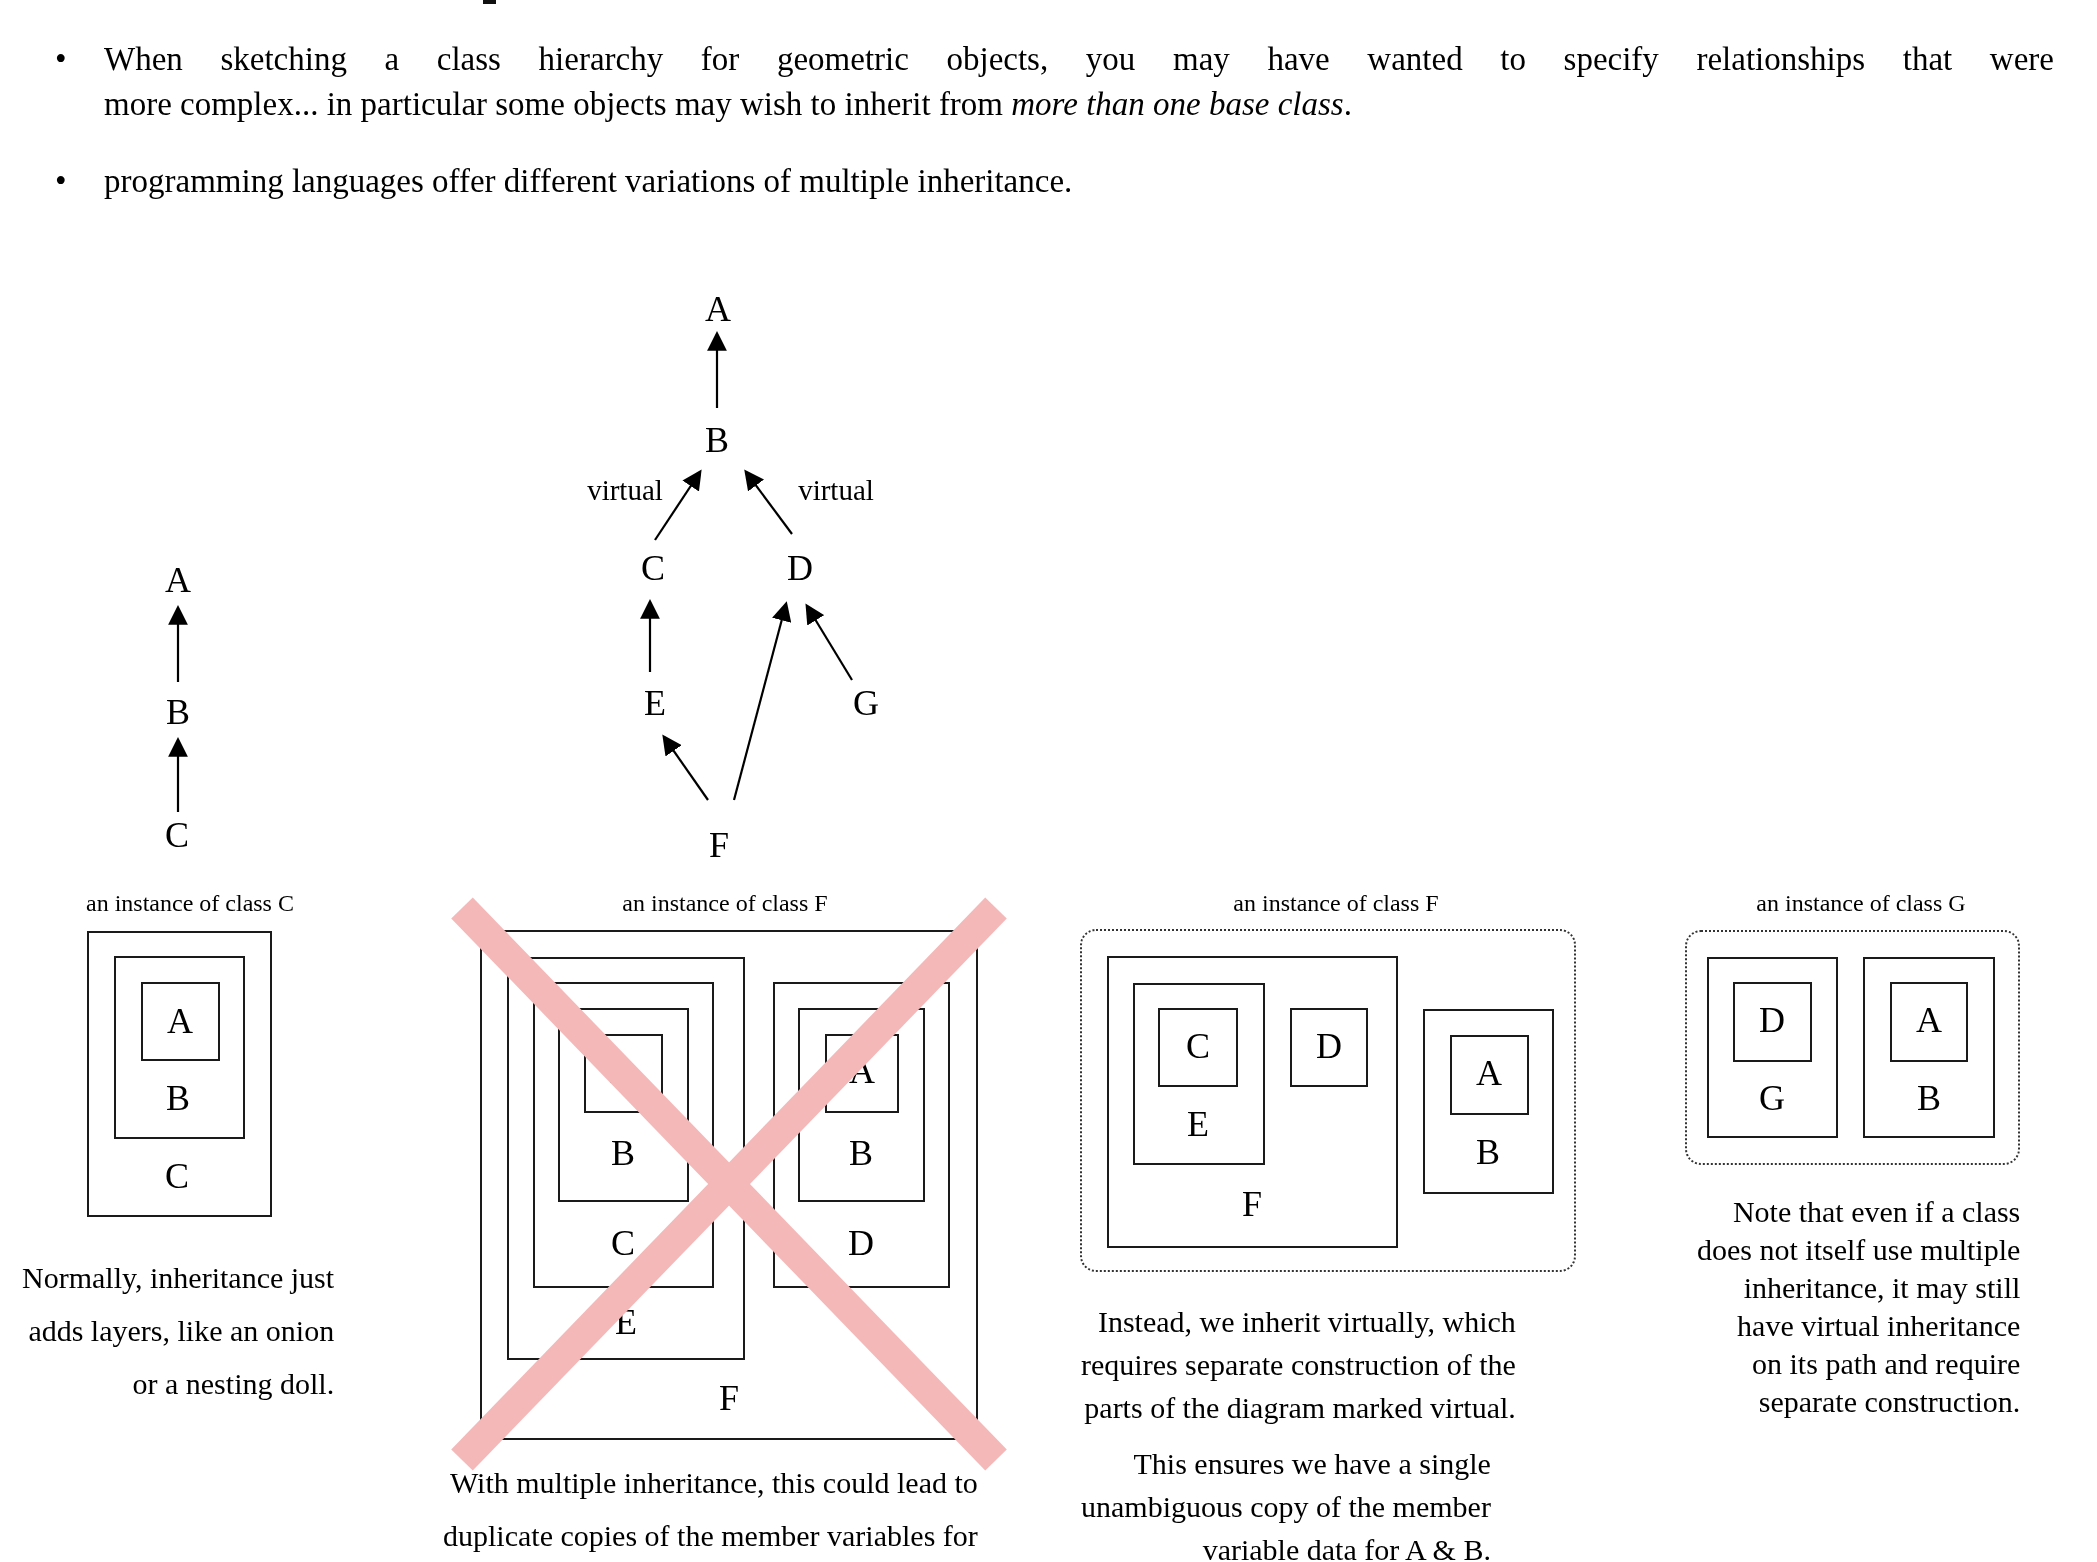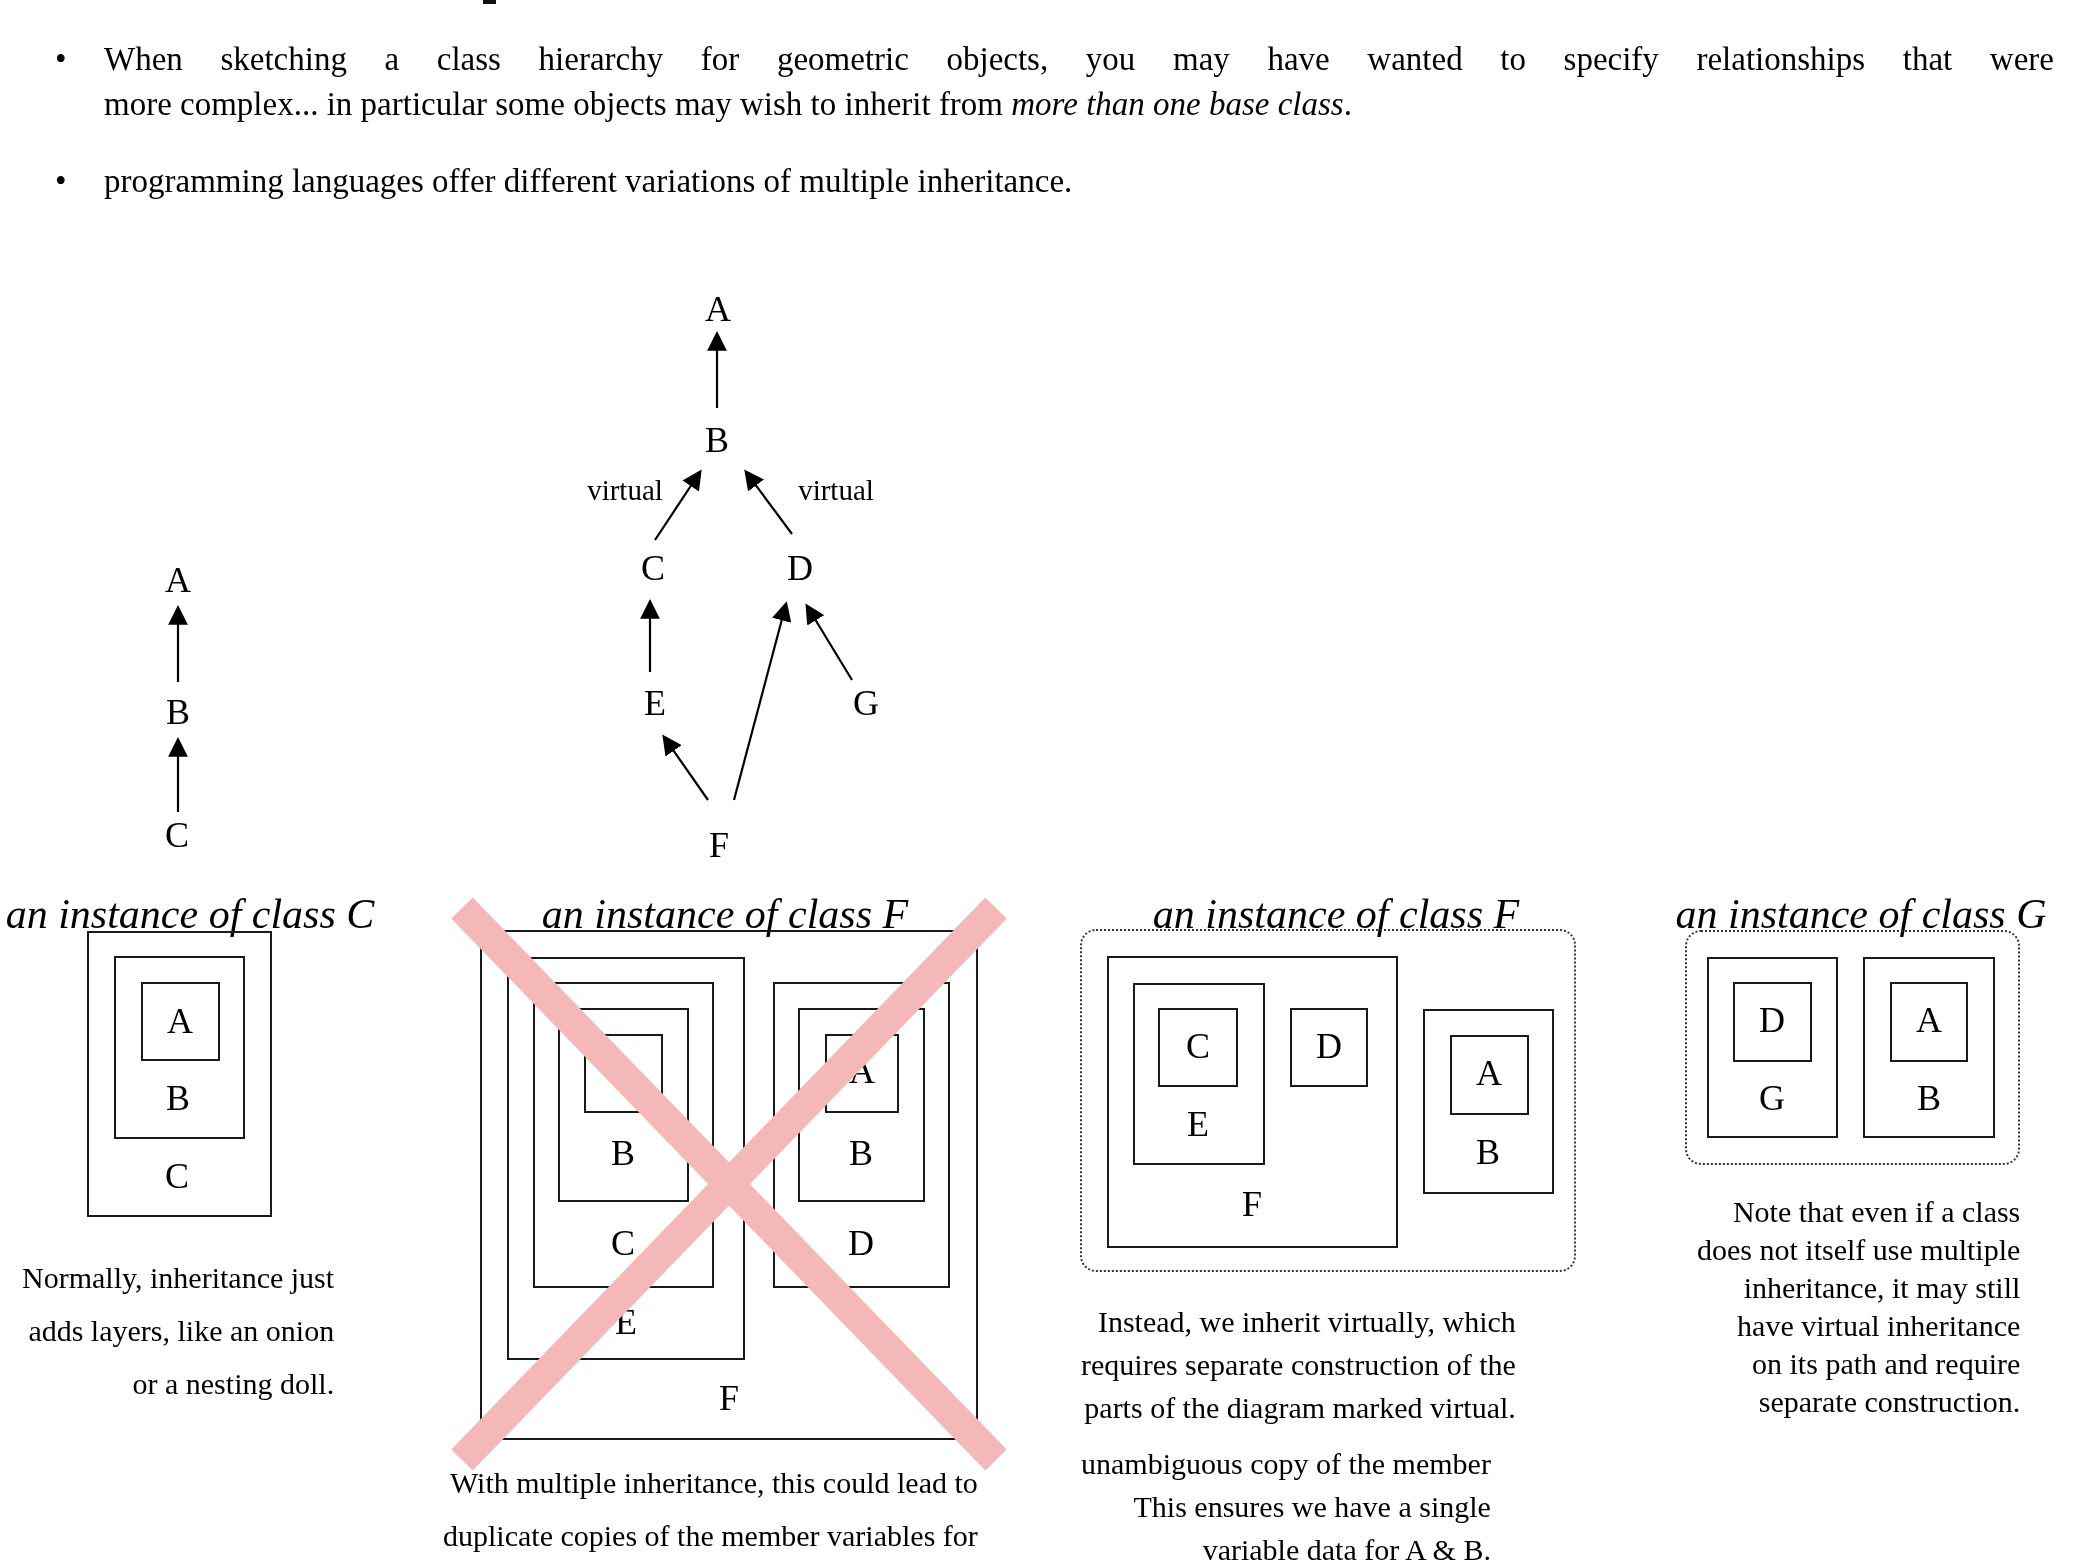--- a/index.html
+++ b/index.html
@@ -13,21 +13,21 @@
   
   .hier{position:absolute;left:0;top:0;z-index:1;pointer-events:none;}
   .hier text{font-family:"Liberation Serif",serif;fill:#000;}
   .node{font-size:36px;text-anchor:middle;}
   .vlabel{font-size:29px;text-anchor:middle;}
   .edge{stroke:#000;stroke-width:2.2;}
   
   .box{position:absolute;border:2px solid #1a1a1a;box-sizing:border-box;background:transparent;z-index:2;}
   .box.dotted{border:2px dotted #333;border-radius:16px;}
   .lbl{position:absolute;font-size:36px;transform:translate(-50%,-55%);z-index:2;white-space:nowrap;}
-  .ititle{position:absolute;font-style:italic;font-size:42px;transform:translateX(-50%);z-index:2;white-space:nowrap;}
+  .ititle{position:absolute;font-size:24px;transform:translateX(-50%);z-index:2;white-space:nowrap;}
   .cap{position:absolute;font-size:30px;z-index:2;text-align:right;}
   .cap.lh41 .ln{line-height:41px;margin-top:12px;}
   .cap.lh43 .ln{line-height:43px;}
   .cap.lh38 .ln{line-height:38px;}
   .xcross{position:absolute;left:0;top:0;z-index:5;pointer-events:none;}
   .frag{position:absolute;background:#111;z-index:2;}
 </style>
 </head>
 <body>
 
@@ -149,22 +149,22 @@
   <div class="lbl" style="left:1252px;top:1206px;">F</div>
   <div class="lbl" style="left:1489px;top:1075px;">A</div>
   <div class="lbl" style="left:1488px;top:1154px;">B</div>
 
   <div class="cap lh43" style="left:1081px;top:1300px;">
     <div class="ln">Instead, we inherit virtually, which</div>
     <div class="ln">requires separate construction of the</div>
     <div class="ln">parts of the diagram marked virtual.</div>
   </div>
   <div class="cap lh43" style="left:1081px;top:1442px;">
+    <div class="ln">This ensures we have a single</div>
     <div class="ln">unambiguous copy of the member</div>
-    <div class="ln">This ensures we have a single</div>
     <div class="ln">variable data for A &amp; B.</div>
   </div>
 
   <div class="ititle" style="left:1861px;top:890px;">an instance of class G</div>
   <div class="box dotted" style="left:1685px;top:930px;width:335px;height:235px;"></div>
   <div class="box" style="left:1707px;top:957px;width:131px;height:181px;"></div>
   <div class="box" style="left:1733px;top:982px;width:79px;height:80px;"></div>
   <div class="box" style="left:1863px;top:957px;width:132px;height:181px;"></div>
   <div class="box" style="left:1890px;top:982px;width:78px;height:80px;"></div>
   <div class="lbl" style="left:1772px;top:1022px;">D</div>

